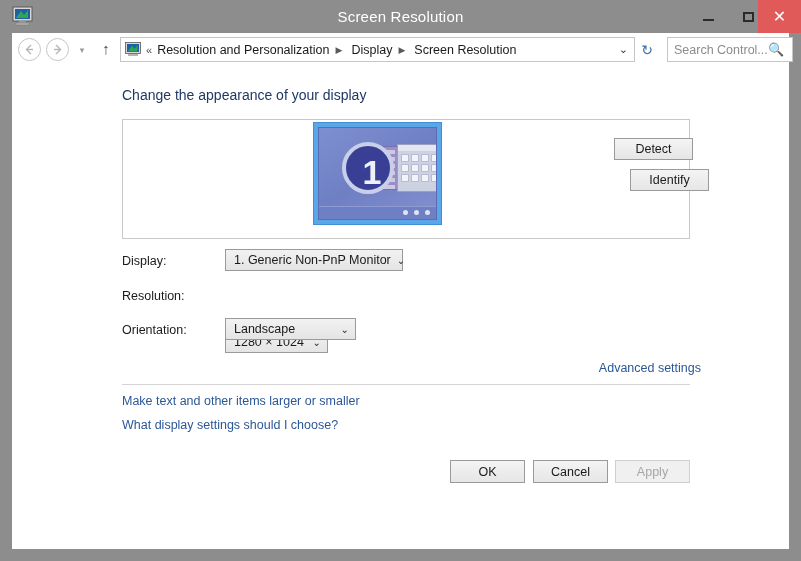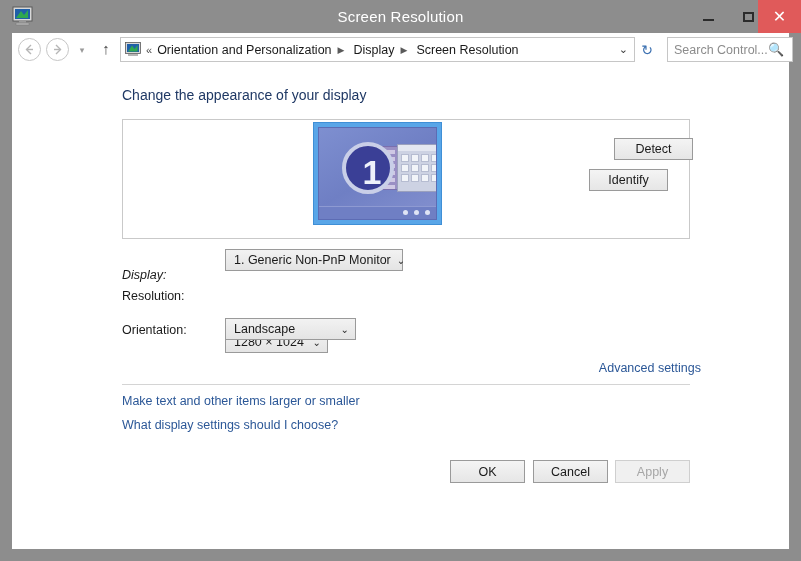--- a/index.html
+++ b/index.html
@@ -216,41 +216,41 @@
     position: absolute;
     width: 79px; height: 22px;
     background: linear-gradient(#f4f4f4, #e6e6e6);
     border: 1px solid #9a9a9a;
     font-size: 12.5px; color: #1a1a1a;
     display: flex; align-items: center; justify-content: center;
     font-family: "Liberation Sans", sans-serif;
     cursor: default;
   }
   #btn-detect { left: 491px; top: 18px; }
-  #btn-identify { left: 466px; top: 49px; }
+  #btn-identify { left: 507px; top: 49px; }
 
   
   .form-label {
     position: absolute; left: 110px;
     font-size: 12.5px; color: #1a1a1a;
   }
   .combo {
     position: absolute;
     height: 22px;
     background: linear-gradient(#f2f2f2, #e4e4e4);
     border: 1px solid #9a9a9a;
     display: flex; align-items: center;
     font-size: 12.5px; color: #1a1a1a;
     padding-left: 8px; padding-right: 6px;
     cursor: default;
   }
   .combo .combo-val { flex: 1; white-space: nowrap; }
   .combo .combo-arrow { color: #2b2b2b; font-size: 10px; margin-left: 6px; }
 
-  #label-display { top: 202px; font-style: italic; }
+  #label-display { top: 188px; }
   #combo-display { left: 213px; top: 183px; width: 178px; }
   #label-resolution { top: 223px; }
   #combo-resolution { left: 213px; top: 218px; width: 103px; margin-top: 47px; }
   #label-orientation { top: 257px; }
   #combo-orientation { left: 213px; top: 252px; width: 131px; }
 
   
   .link {
     position: absolute;
     font-size: 12.5px; color: #2b5797;
@@ -337,21 +337,21 @@
     </div>
 
     <div id="addressbox">
       <svg id="addr-icon" viewBox="0 0 16 15">
         <rect x="0.5" y="0.5" width="15" height="11" fill="#d8d8d8" stroke="#5a5a5a" stroke-width="0.8"></rect>
         <rect x="2" y="2" width="12" height="8" fill="#1f5fa8"></rect>
         <path d="M3 9.5 L7 3.5 L9.5 7 L12.5 3 L12.5 9.5 Z" fill="#2ea84f"></path>
         <rect x="3" y="12" width="10" height="2" fill="#b4b4b4"></rect>
       </svg>
       <span id="addr-chev">«</span>
-      <span class="crumb">Orientation and Personalization</span>
+      <span class="crumb">Resolution and Personalization</span>
       <span class="crumb-sep">▶</span>
       <span class="crumb">Display</span>
       <span class="crumb-sep">▶</span>
       <span class="crumb">Screen Resolution</span>
       <span id="addr-drop">⌄</span>
     </div>
 
     <div id="nav-refresh">
       <span>↻</span>
     </div>

